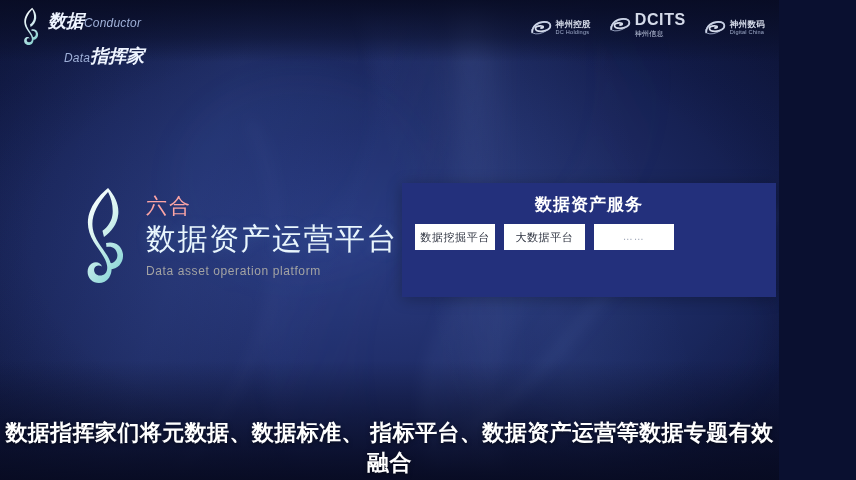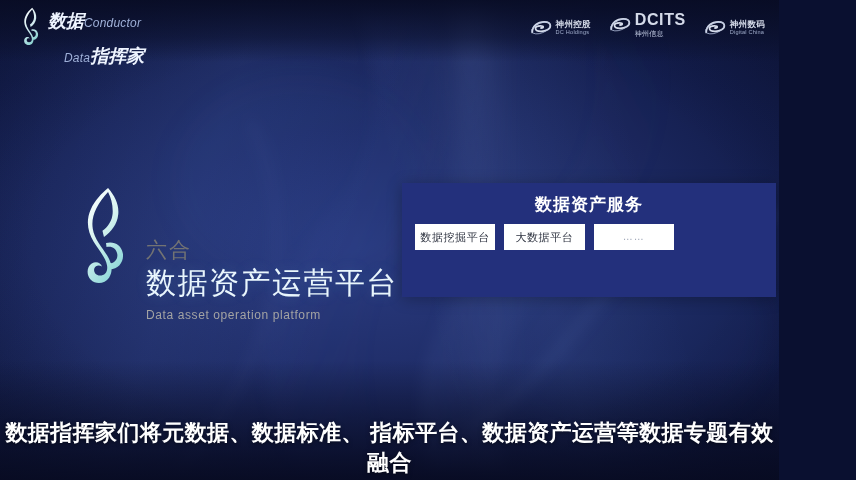--- a/index.html
+++ b/index.html
@@ -171,24 +171,23 @@
     width: 62px;
     height: 112px;
     margin-right: 10px;
     flex: none;
   }
   .platform-text {
     padding-top: 8px;
   }
   .pt-sub {
     font-size: 21px;
-    color: #737373;
+    color: #fca5a5;
     letter-spacing: 2px;
     line-height: 1.18;
-    margin-top: 44px;
   }
   .pt-main {
     font-size: 30px;
     color: #e9f6fd;
     letter-spacing: 1.5px;
     line-height: 1.25;
     margin-top: 1px;
     text-shadow: 0 0 14px rgba(120,200,255,0.18);
   }
   .pt-en {

